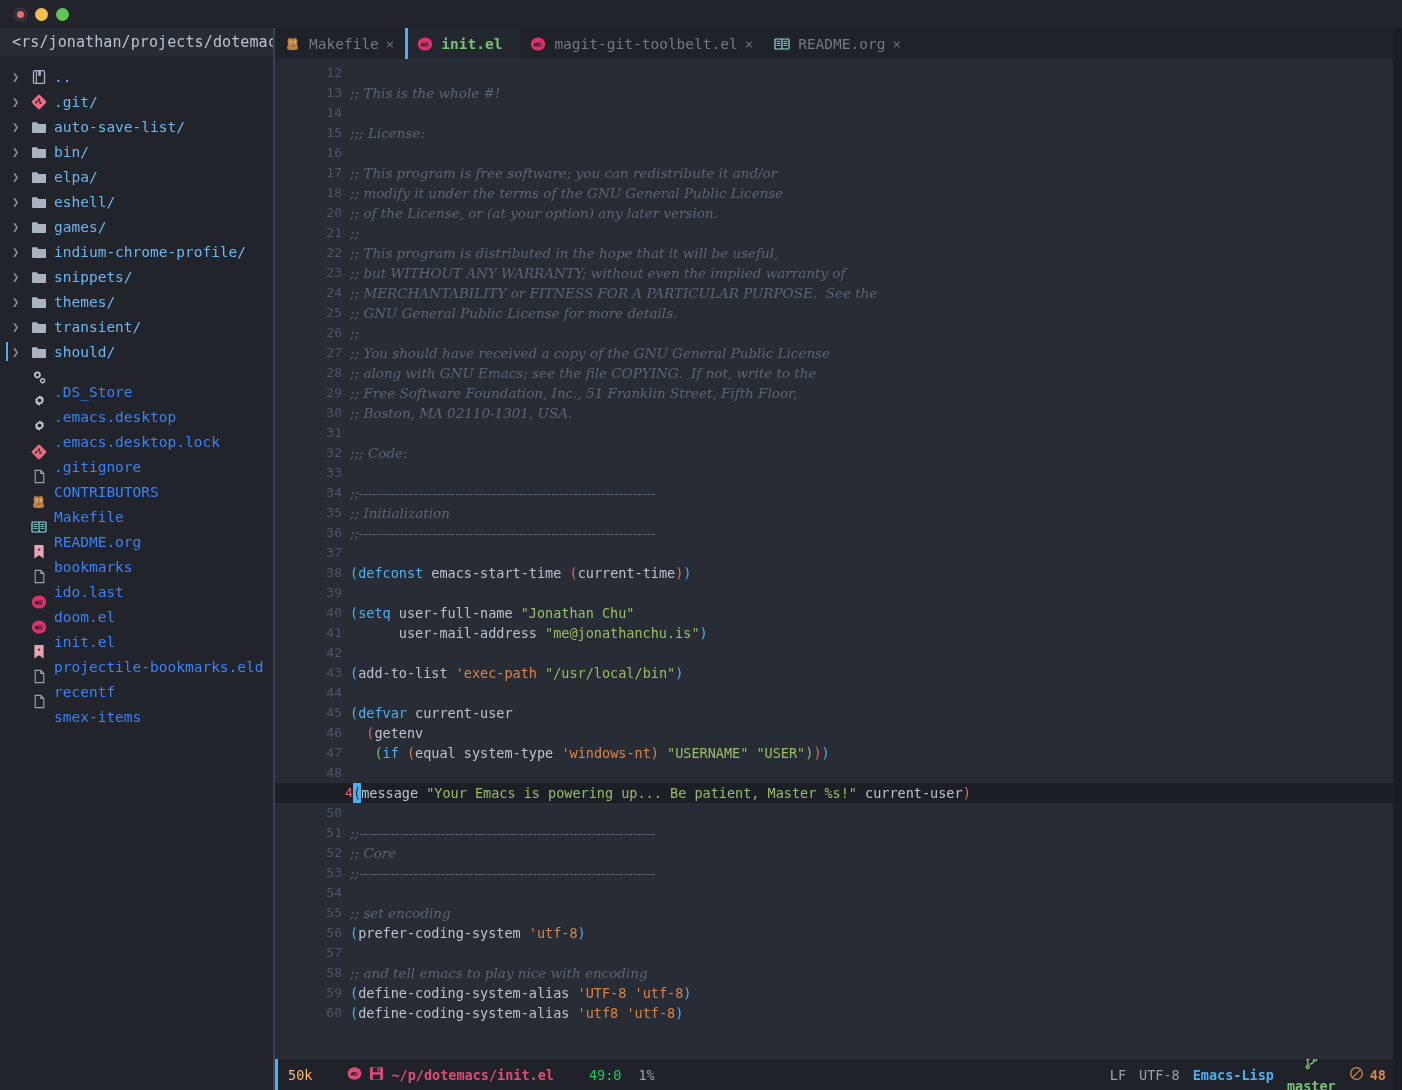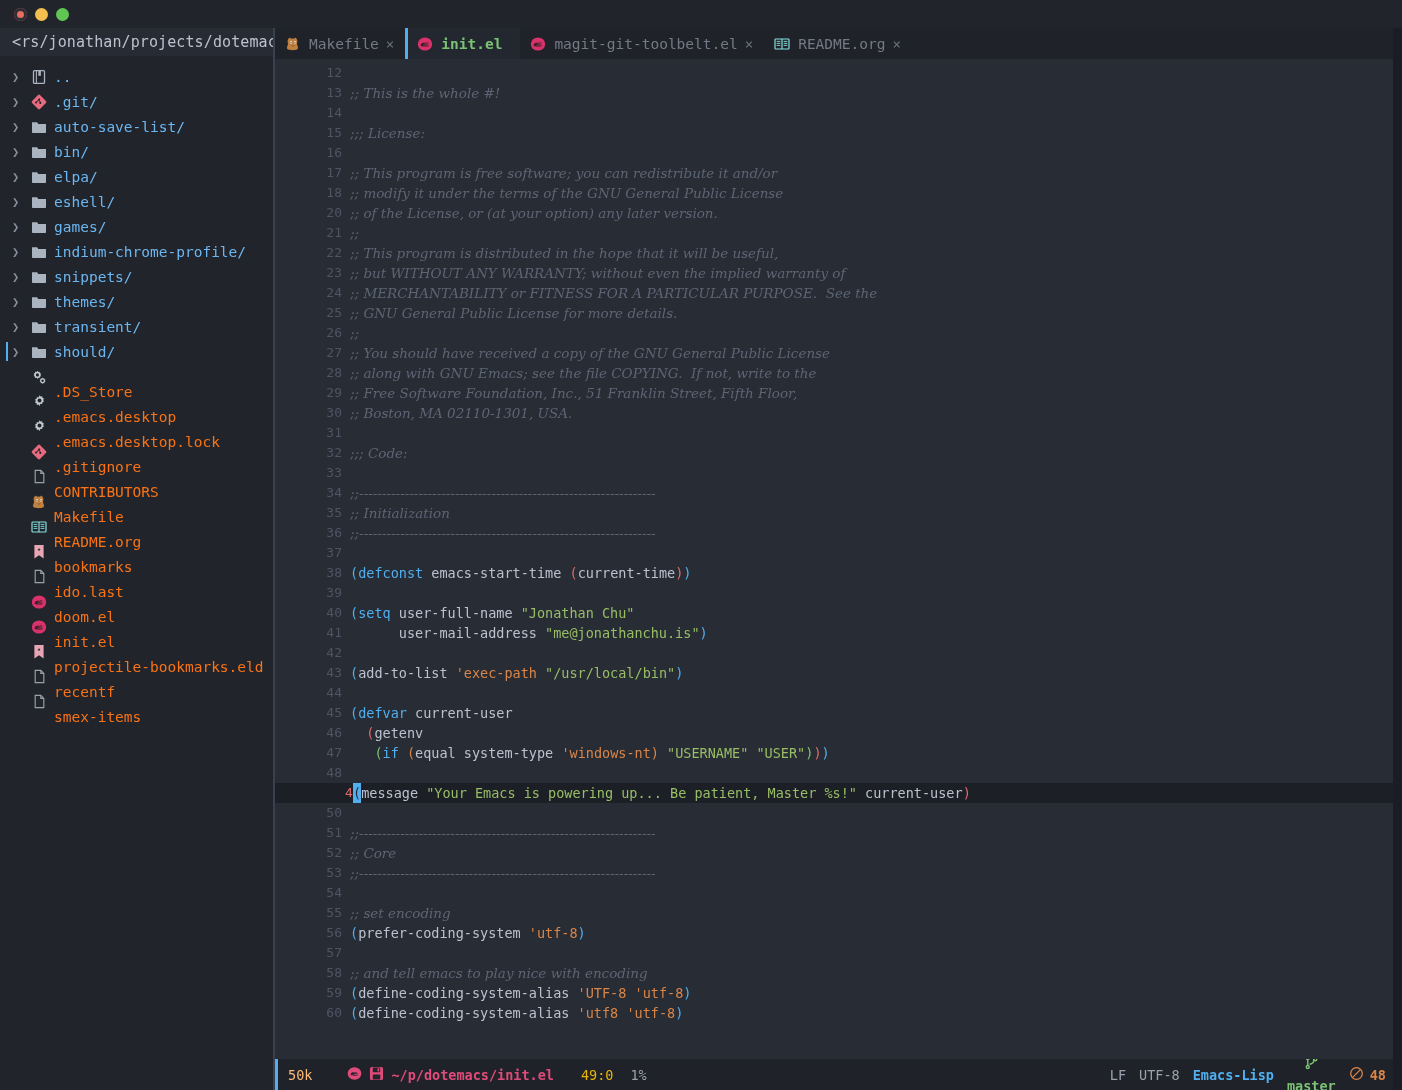--- a/index.html
+++ b/index.html
@@ -79,21 +79,21 @@
     text-align: left;
     line-height: 1;
   }
   .arrow.blank { visibility: hidden; }
   .ico {
     width: 22px; flex: 0 0 22px;
     display: inline-flex; align-items: center; justify-content: center;
     margin-right: 4px;
   }
   .lbl-dir { color: #6cb6f0; }
-  .lbl-file { color: #f97316; margin-top: 31px; }
+  .lbl-file { color: #3b82f6; margin-top: 31px; }
 
   
   .main {
     flex: 1 1 auto;
     display: flex; flex-direction: column;
     min-width: 0; min-height: 0;
     border-left: 2px solid #3a4050;
   }
   .tabbar {
     height: 31px; flex: 0 0 31px;
@@ -168,21 +168,21 @@
     border-left: 3px solid #51afef;
     display: flex; align-items: center;
     font-size: 13.5px;
     padding-left: 10px;
     box-sizing: border-box;
   }
   .ml-left { display: flex; align-items: center; gap: 7px; }
   .ml-right { margin-left: auto; display: flex; align-items: center; gap: 13px; padding-right: 16px; }
   .ml-size { color: #fdba74; margin-right: 28px; }
   .ml-path { color: #e04c7a; font-weight: bold; }
-  .ml-pos { color: #eab308; margin-left: 20px; }
+  .ml-pos { color: #22c55e; margin-left: 28px; }
   .ml-pct { color: #9aa1ad; margin-left: 10px; }
   .ml-enc { color: #9aa1ad; }
   .ml-mode { color: #51afef; font-weight: bold; }
   .ml-branch { color: #7bc275; font-weight: bold; display: flex; align-items: center; gap: 5px; flex-direction: column; }
   .ml-err { color: #da8548; font-weight: bold; display: flex; align-items: center; gap: 6px; }
 
   .rightstrip {
     position: absolute;
     right: 0; top: 28px;
     width: 9px; height: 1062px;

